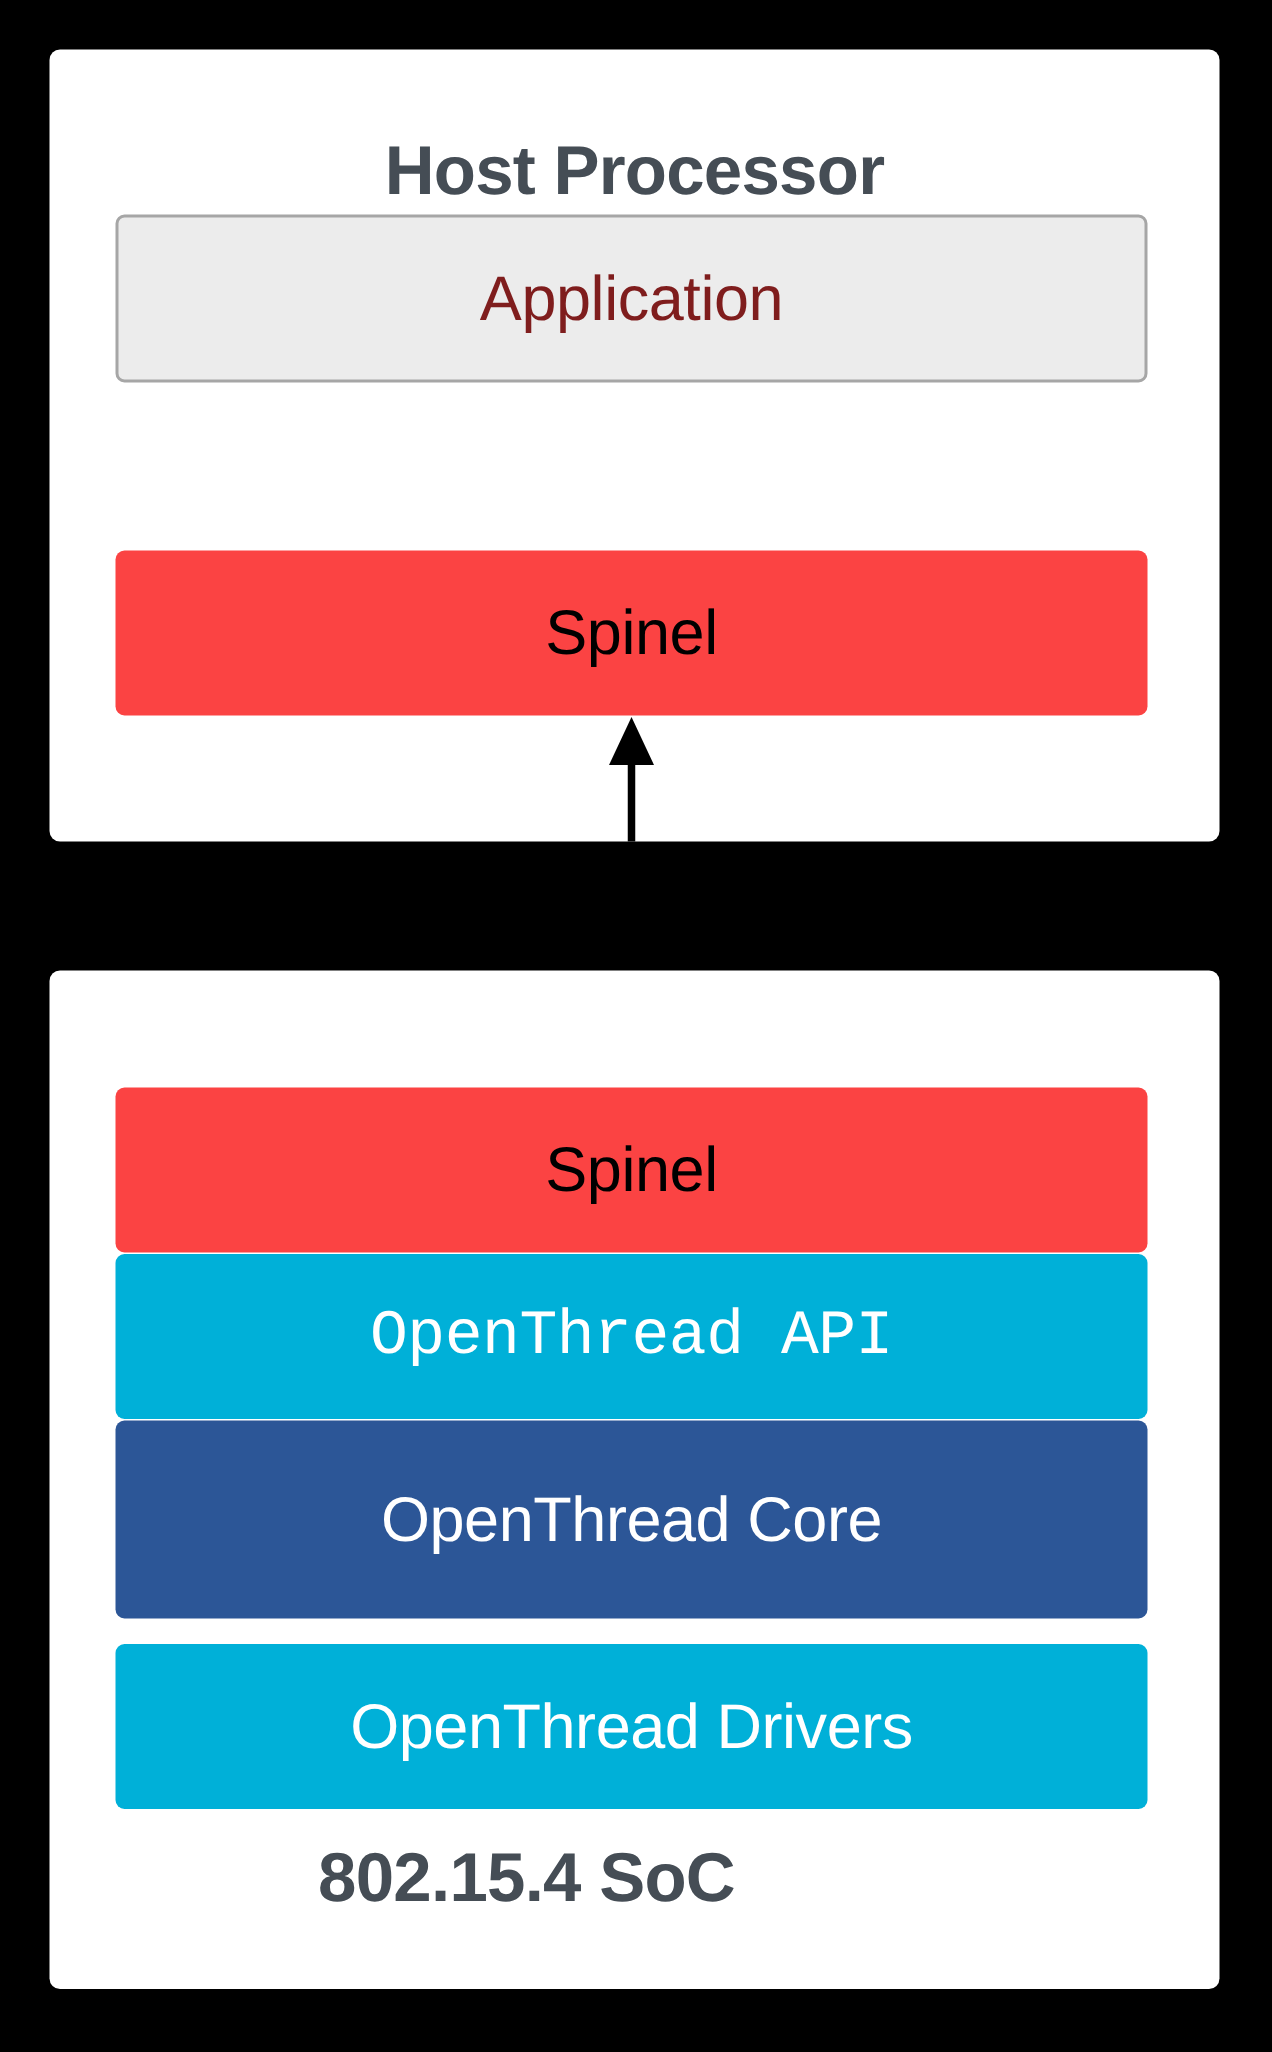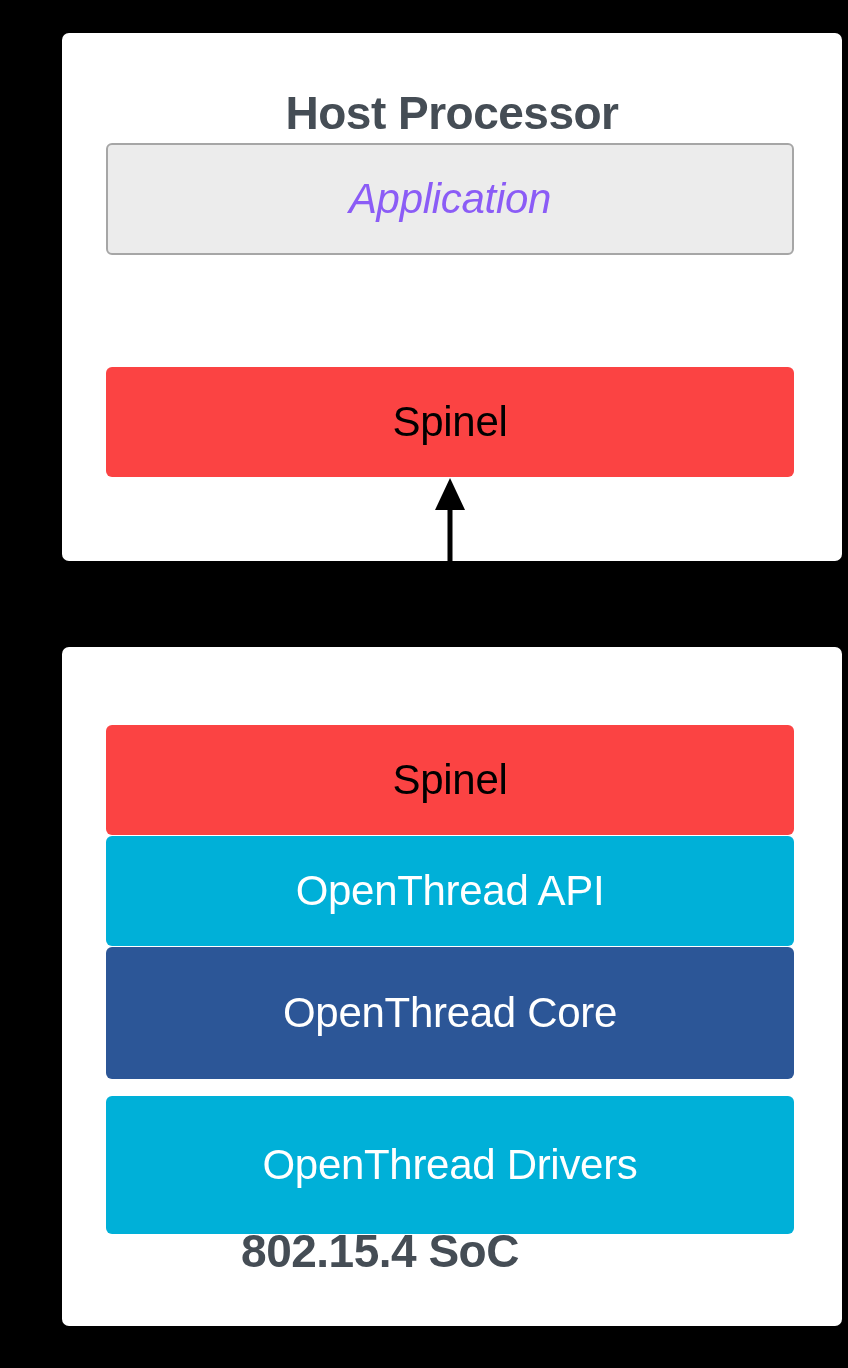--- a/index.html
+++ b/index.html
@@ -13,21 +13,20 @@
     height: 1368px;
     position: relative;
     overflow: hidden;
     font-family: "Liberation Sans", "DejaVu Sans", sans-serif;
     -webkit-font-smoothing: antialiased;
   }
 
   .diagram {
     position: absolute;
     inset: 0;
-    margin-left: 29px;
   }
 
   
   .panel {
     position: absolute;
     background: #ffffff;
     border-radius: 7px;
     box-sizing: border-box;
   }
   .panel-host {
@@ -85,22 +84,21 @@
     border-radius: 6px;
     font-size: 42px;
     line-height: 1;
     letter-spacing: -0.3px;
     white-space: nowrap;
   }
 
   .row-outline {
     background: #ececec;
     border: 2px solid #a6a6a6;
-    color: #8b5cf6;
-    font-style: italic;
+    color: #7f1d1d;
   }
   .row-red {
     background: #fb4343;
     color: #000000;
   }
   .row-cyan {
     background: #00b0d8;
     color: #ffffff;
   }
   .row-navy {
@@ -108,23 +106,23 @@
     color: #ffffff;
   }
 
   
   .r-application    { top: 143px;  height: 112px; }
   .r-thirdparty     { top: 255px;  height: 112px; }
   .r-spinel-host    { top: 367px;  height: 110px; }
 
   
   .r-spinel-soc     { top: 725px;  height: 110px; }
-  .r-ot-api         { top: 836px;  height: 110px; }
+  .r-ot-api         { top: 836px;  height: 110px; font-family: Liberation Mono, monospace; }
   .r-ot-core        { top: 947px;  height: 132px; }
-  .r-ot-drivers     { top: 1096px; height: 138px; }
+  .r-ot-drivers     { top: 1096px; height: 110px; }
 
   
   .arrow {
     position: absolute;
     left: 0;
     width: 848px;
     height: 100%;
     pointer-events: none;
   }
   .arrow svg { display: block; }

